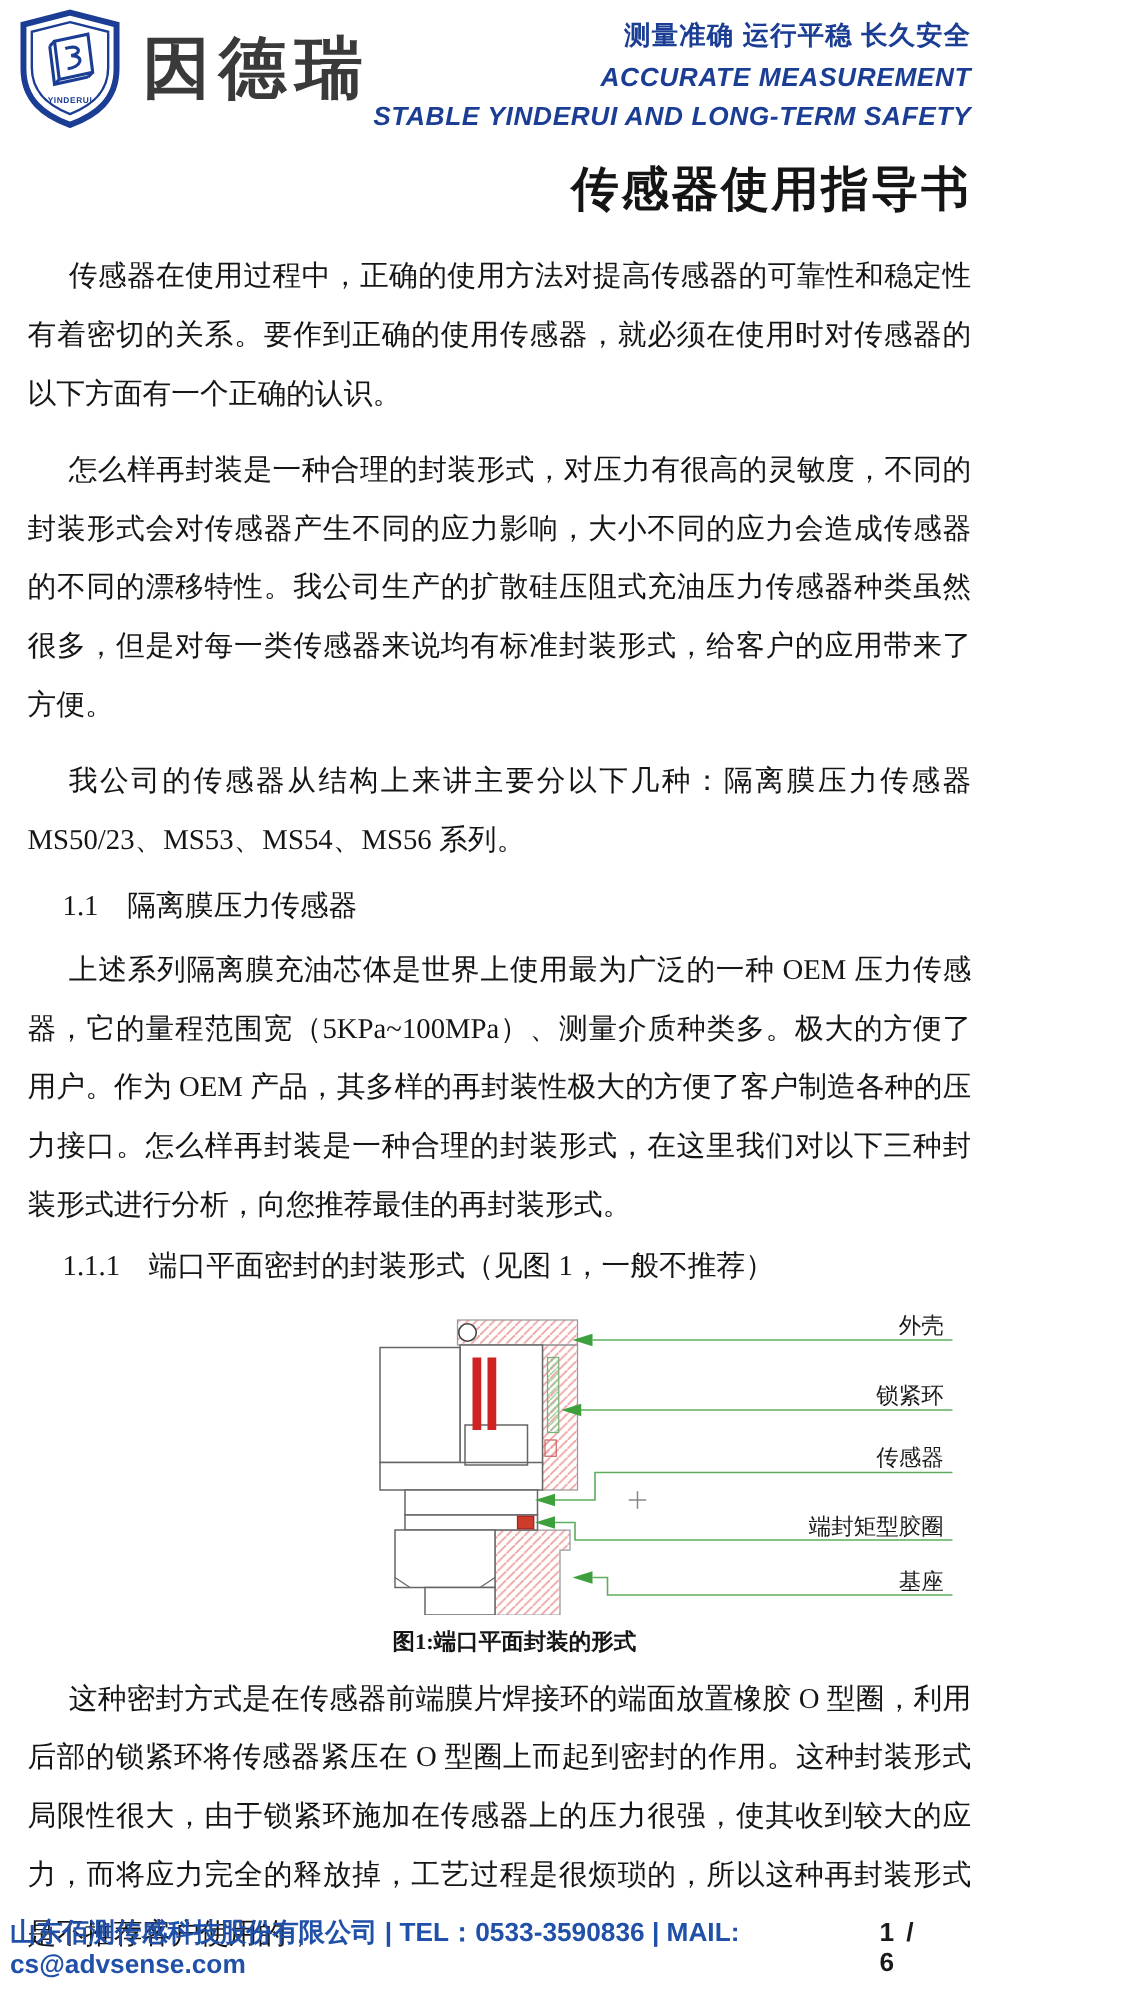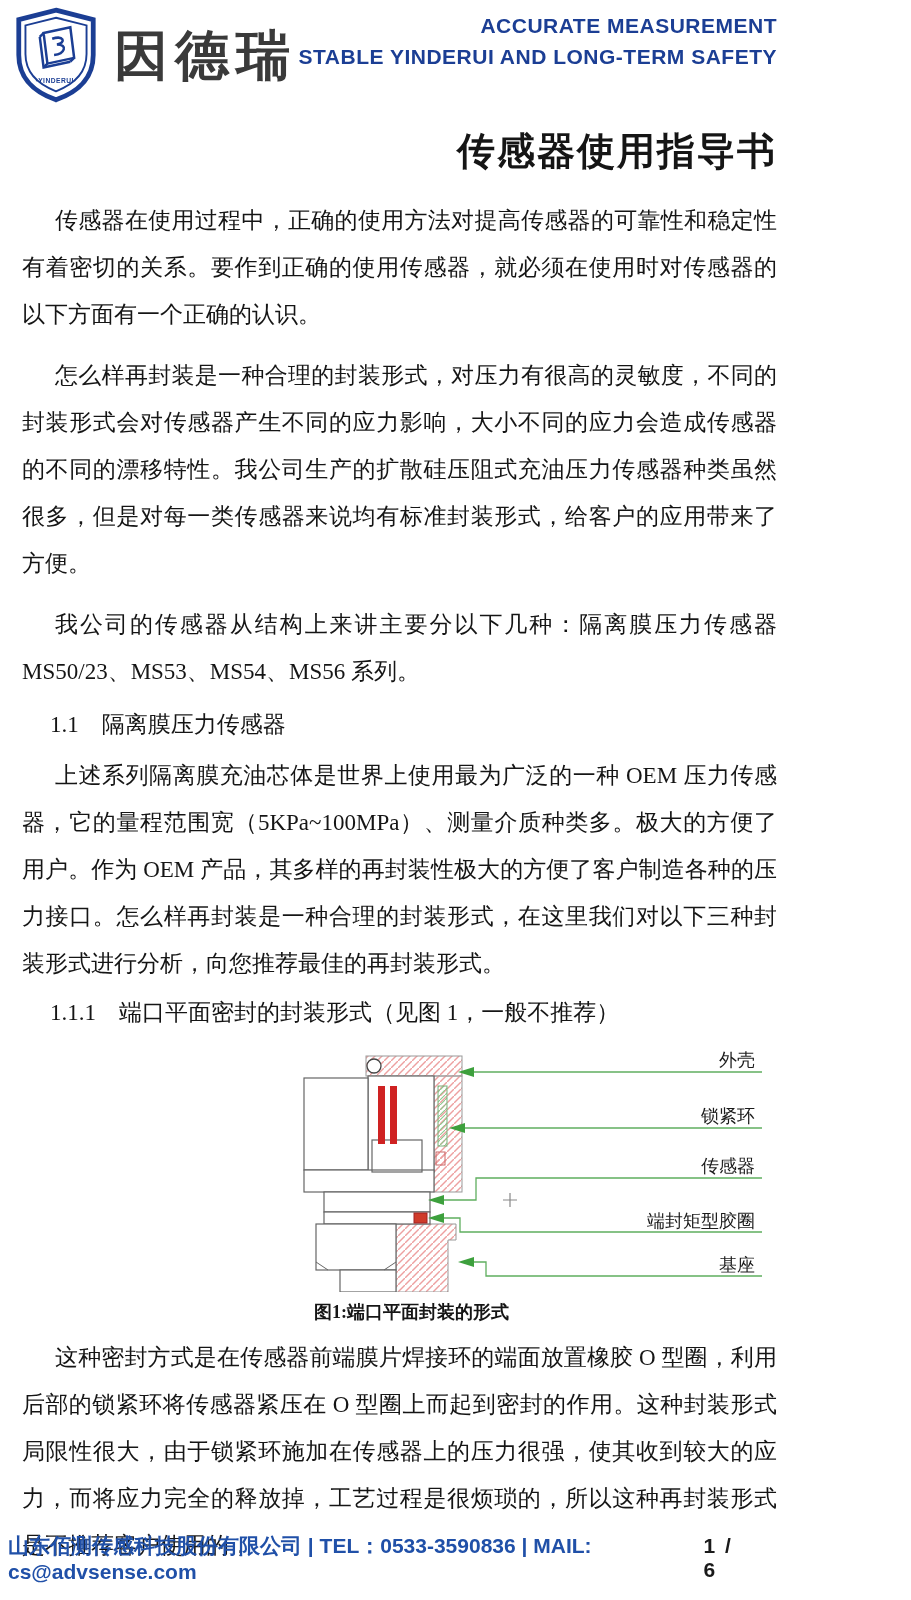--- a/index.html
+++ b/index.html
@@ -6,21 +6,21 @@
   .page{position:relative;width:805px;height:1600px;background:#fff;overflow:hidden;
         font-family:"Liberation Serif","DejaVu Serif",serif;color:#151515;}
   
   .hdr{display:flex;justify-content:space-between;align-items:flex-start;padding:6px 28px 0 14px;height:104px;}
   .logo-wrap{display:flex;align-items:center;gap:16px;}
   .brand{font-family:"Liberation Sans","DejaVu Sans",sans-serif;font-weight:900;
          font-size:54px;color:#3a3a3a;letter-spacing:7px;line-height:96px;}
   .slogans{text-align:right;color:#1b3e94;font-family:"Liberation Sans","DejaVu Sans",sans-serif;
            font-weight:bold;padding-top:8px;}
   .slogan-cn{font-size:21px;letter-spacing:1px;margin-bottom:9px;}
-  .slogan-en{font-size:21px;margin-bottom:7px;letter-spacing:.5px;}
+  .slogan-en{font-size:21px;margin-bottom:7px;letter-spacing:.5px;font-style:italic;}
   
   main{padding:0 28px 0 22px;}
   .doc-title{text-align:right;font-size:38px;font-weight:bold;margin:16px 0 20px;letter-spacing:2px;}
   p.body{font-size:23px;line-height:47px;text-align:justify;margin:0 0 14px;text-indent:33px;}
   .h-bold{font-size:23px;font-weight:bold;margin:8px 0 14px;padding-left:28px;}
   .h-plain{font-size:23px;font-weight:normal;margin:6px 0 12px;padding-left:28px;}
   
   figure{margin:4px 0 2px 278px;padding:0;}
   figcaption{font-size:18px;font-weight:bold;margin:4px 0 0 14px;}
   .diagram text{font-family:"Liberation Serif","DejaVu Serif",serif;font-size:18px;fill:#1a1a1a;}
@@ -45,20 +45,21 @@
           <path d="M31 27 L59 21 L63 53 L35 59 Z"></path>
           <path d="M27 31 L31 63 L59 57"></path>
           <path d="M31 27 L27 31 M35 59 L31 63 M63 53 L59 57"></path>
           <path d="M40 33 C52 29 55 37 45 39 C57 39 53 49 42 50"></path>
         </g>
         <text x="44" y="79" text-anchor="middle" style="font-family:'Liberation Sans',sans-serif;font-size:7px;font-weight:bold;fill:#1b3e94;letter-spacing:.5px">·YINDERUI·</text>
       </svg>
       <div class="brand">因德瑞</div>
     </div>
     <div class="slogans">
+      <div class="slogan-cn">测量准确 运行平稳 长久安全</div>
       <div class="slogan-en">ACCURATE MEASUREMENT</div>
       <div class="slogan-en">STABLE YINDERUI AND LONG-TERM SAFETY</div>
     </div>
   </header>
 
   <main>
     <h1 class="doc-title">传感器使用指导书</h1>
 
     <p class="body">传感器在使用过程中，正确的使用方法对提高传感器的可靠性和稳定性有着密切的关系。要作到正确的使用传感器，就必须在使用时对传感器的以下方面有一个正确的认识。</p>
 

